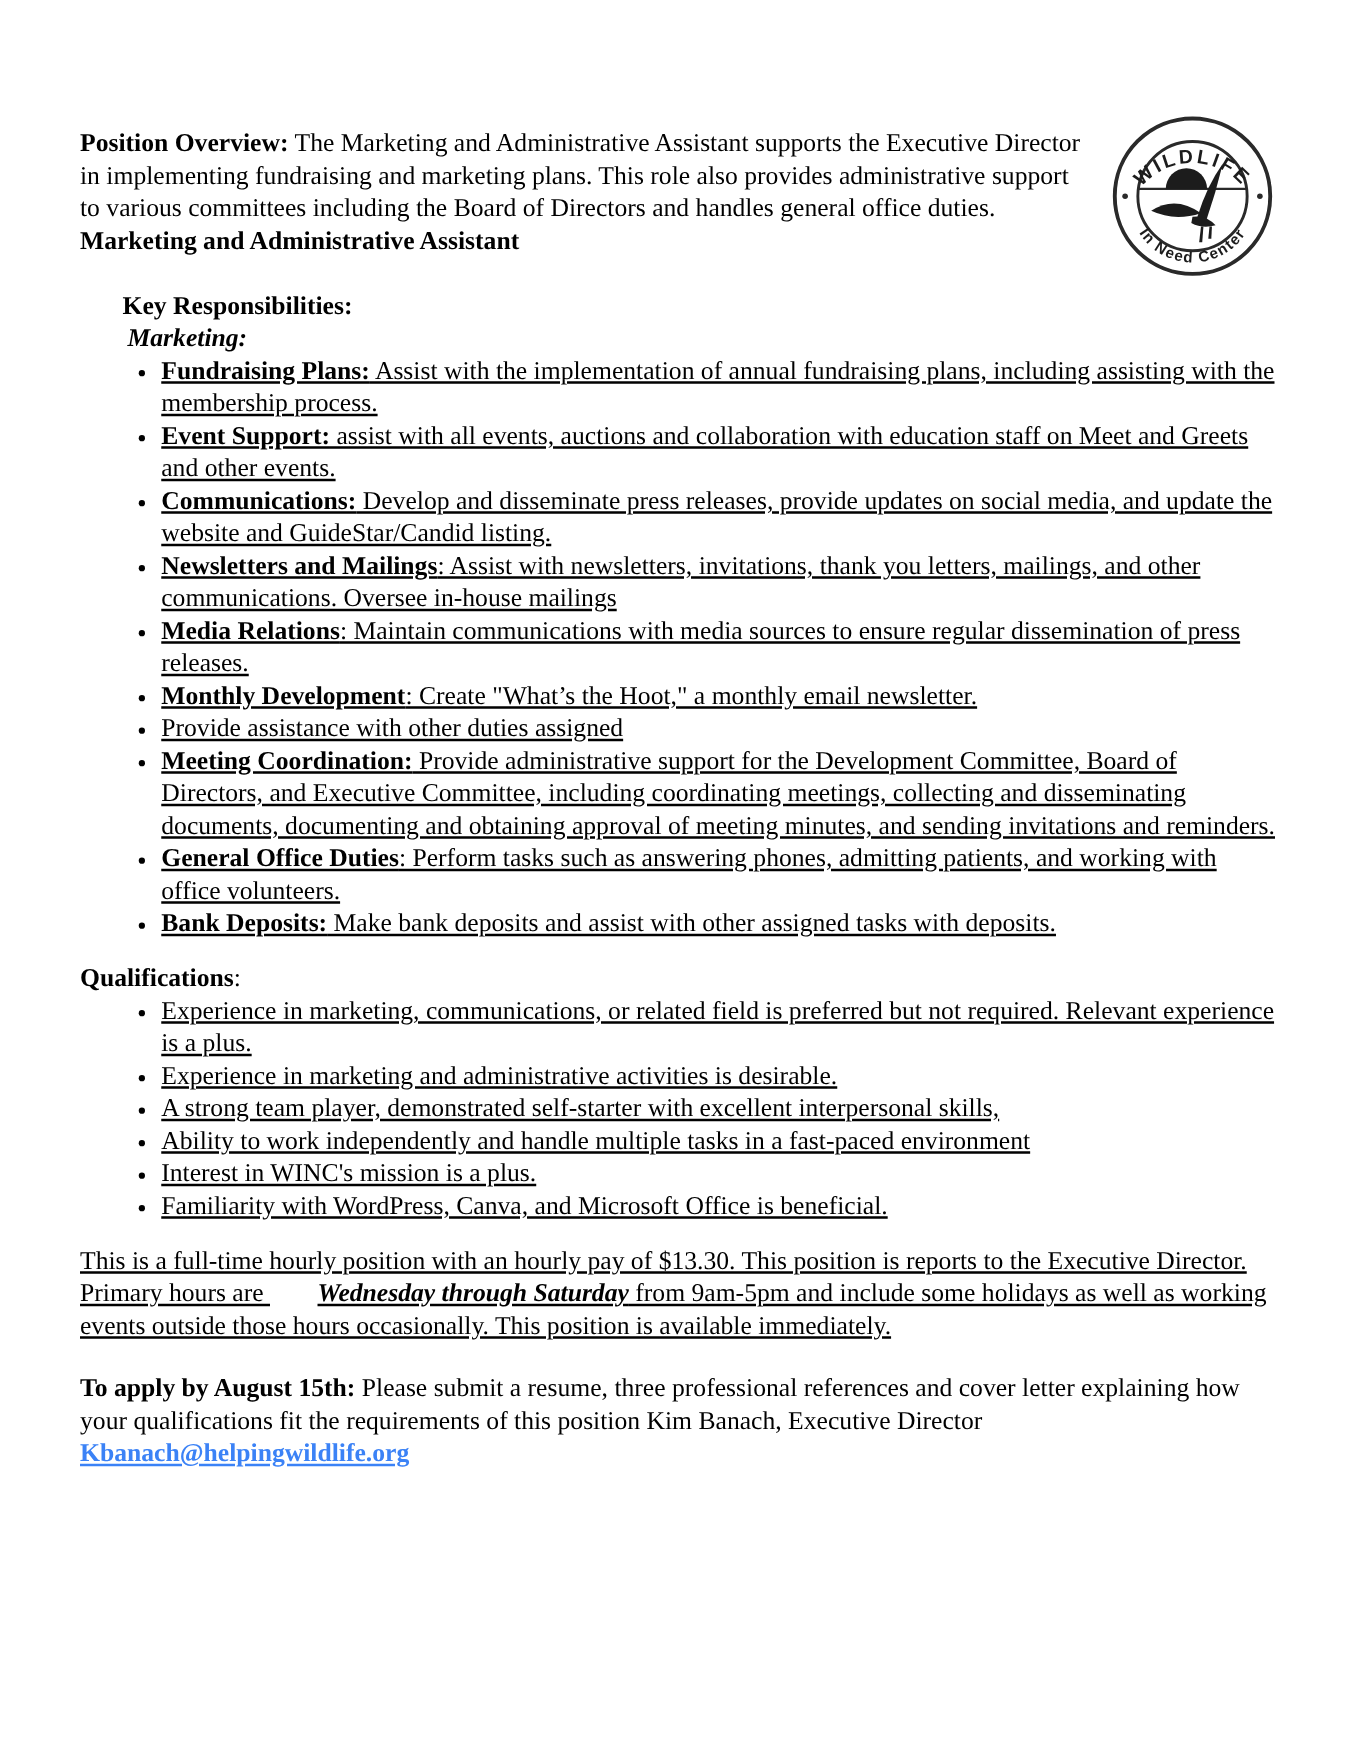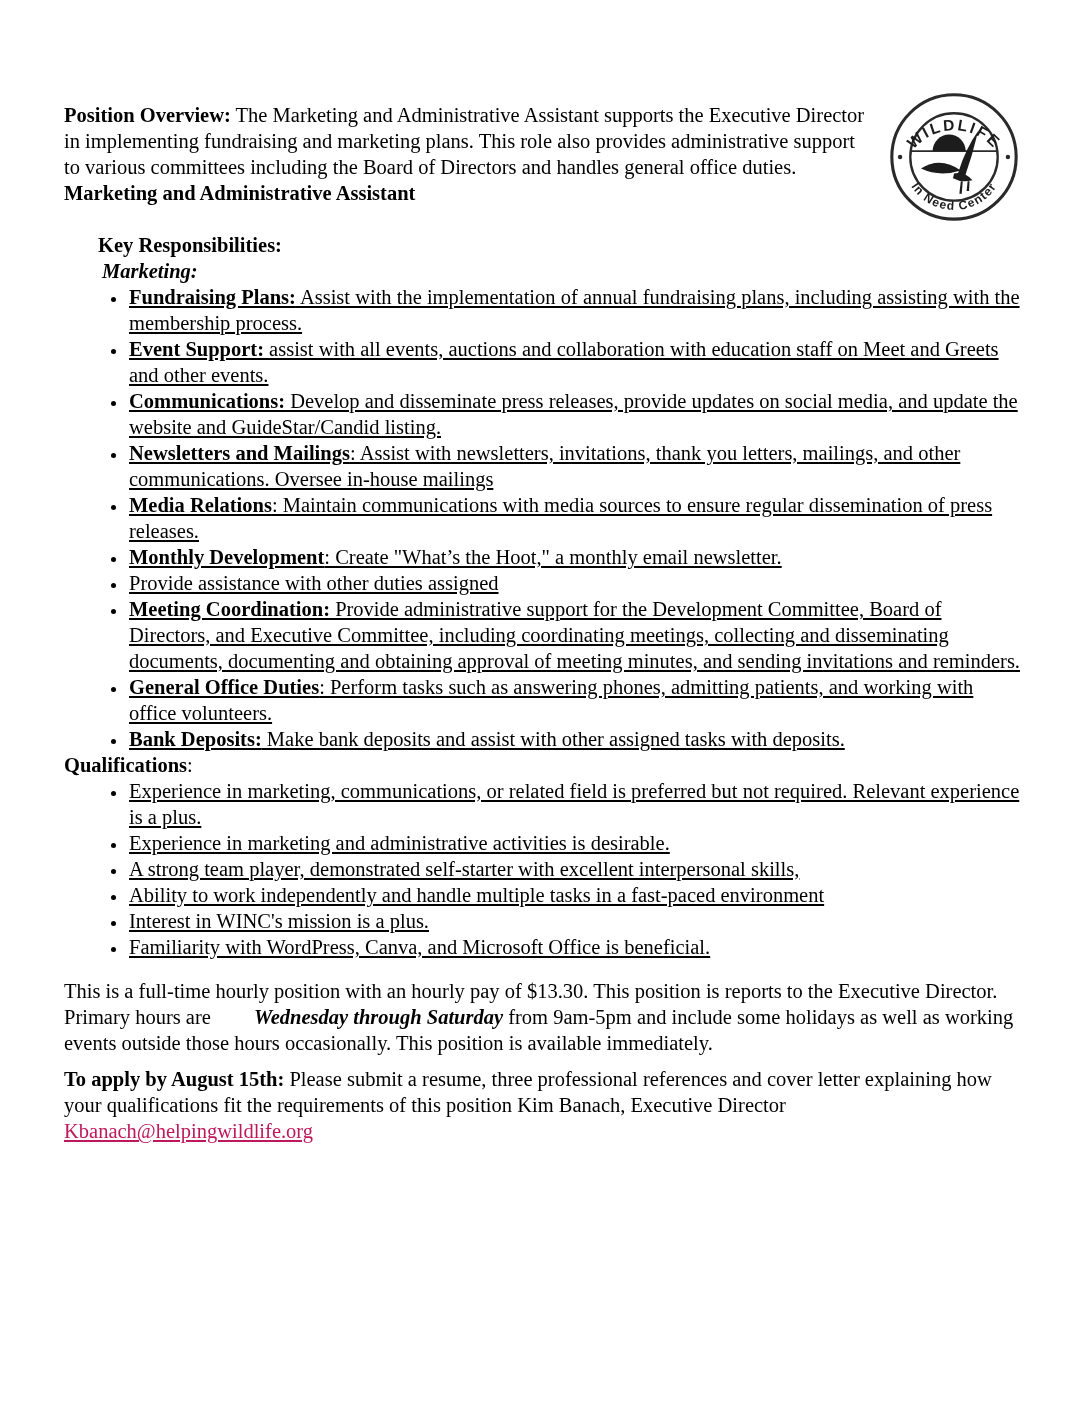--- a/index.html
+++ b/index.html
@@ -35,35 +35,36 @@
     list-style: disc outside;
   }
   li {
     padding-left: 1px;
     text-decoration: underline;
   }
   li::marker {
     font-size: 0.85em;
   }
   a {
-    color: #be185d;
+    color: #3b82f6;
     text-decoration: underline;
+    font-weight: bold;
   }
   .logo-wrap {
     float: right;
     width: 136px;
     height: 142px;
     margin: -18px 0 6px 20px;
   }
   .logo-wrap svg { width: 100%; height: 100%; }
   .gap-1 { margin-top: 26px; margin-left: 34px; }
   .gap-admin { margin-top: 44px; }
-  .gap-qual { }
-  .gap-closing { margin-top: 18px; }
-  .gap-apply { margin-top: 10px; }
+  .gap-qual { margin-top: 18px; }
+  .gap-closing { margin-top: 18px; text-decoration: underline; }
+  .gap-apply { margin-top: 24px; }
 </style>
 </head>
 <body>
 
 <div class="page">
 
   <div class="logo-wrap">
     <svg viewBox="0 0 140 140" xmlns="http://www.w3.org/2000/svg">
       <defs>
         <path id="arcTop" d="M 17.5 86 A 54 54 0 0 1 122.5 86" fill="none"></path>

